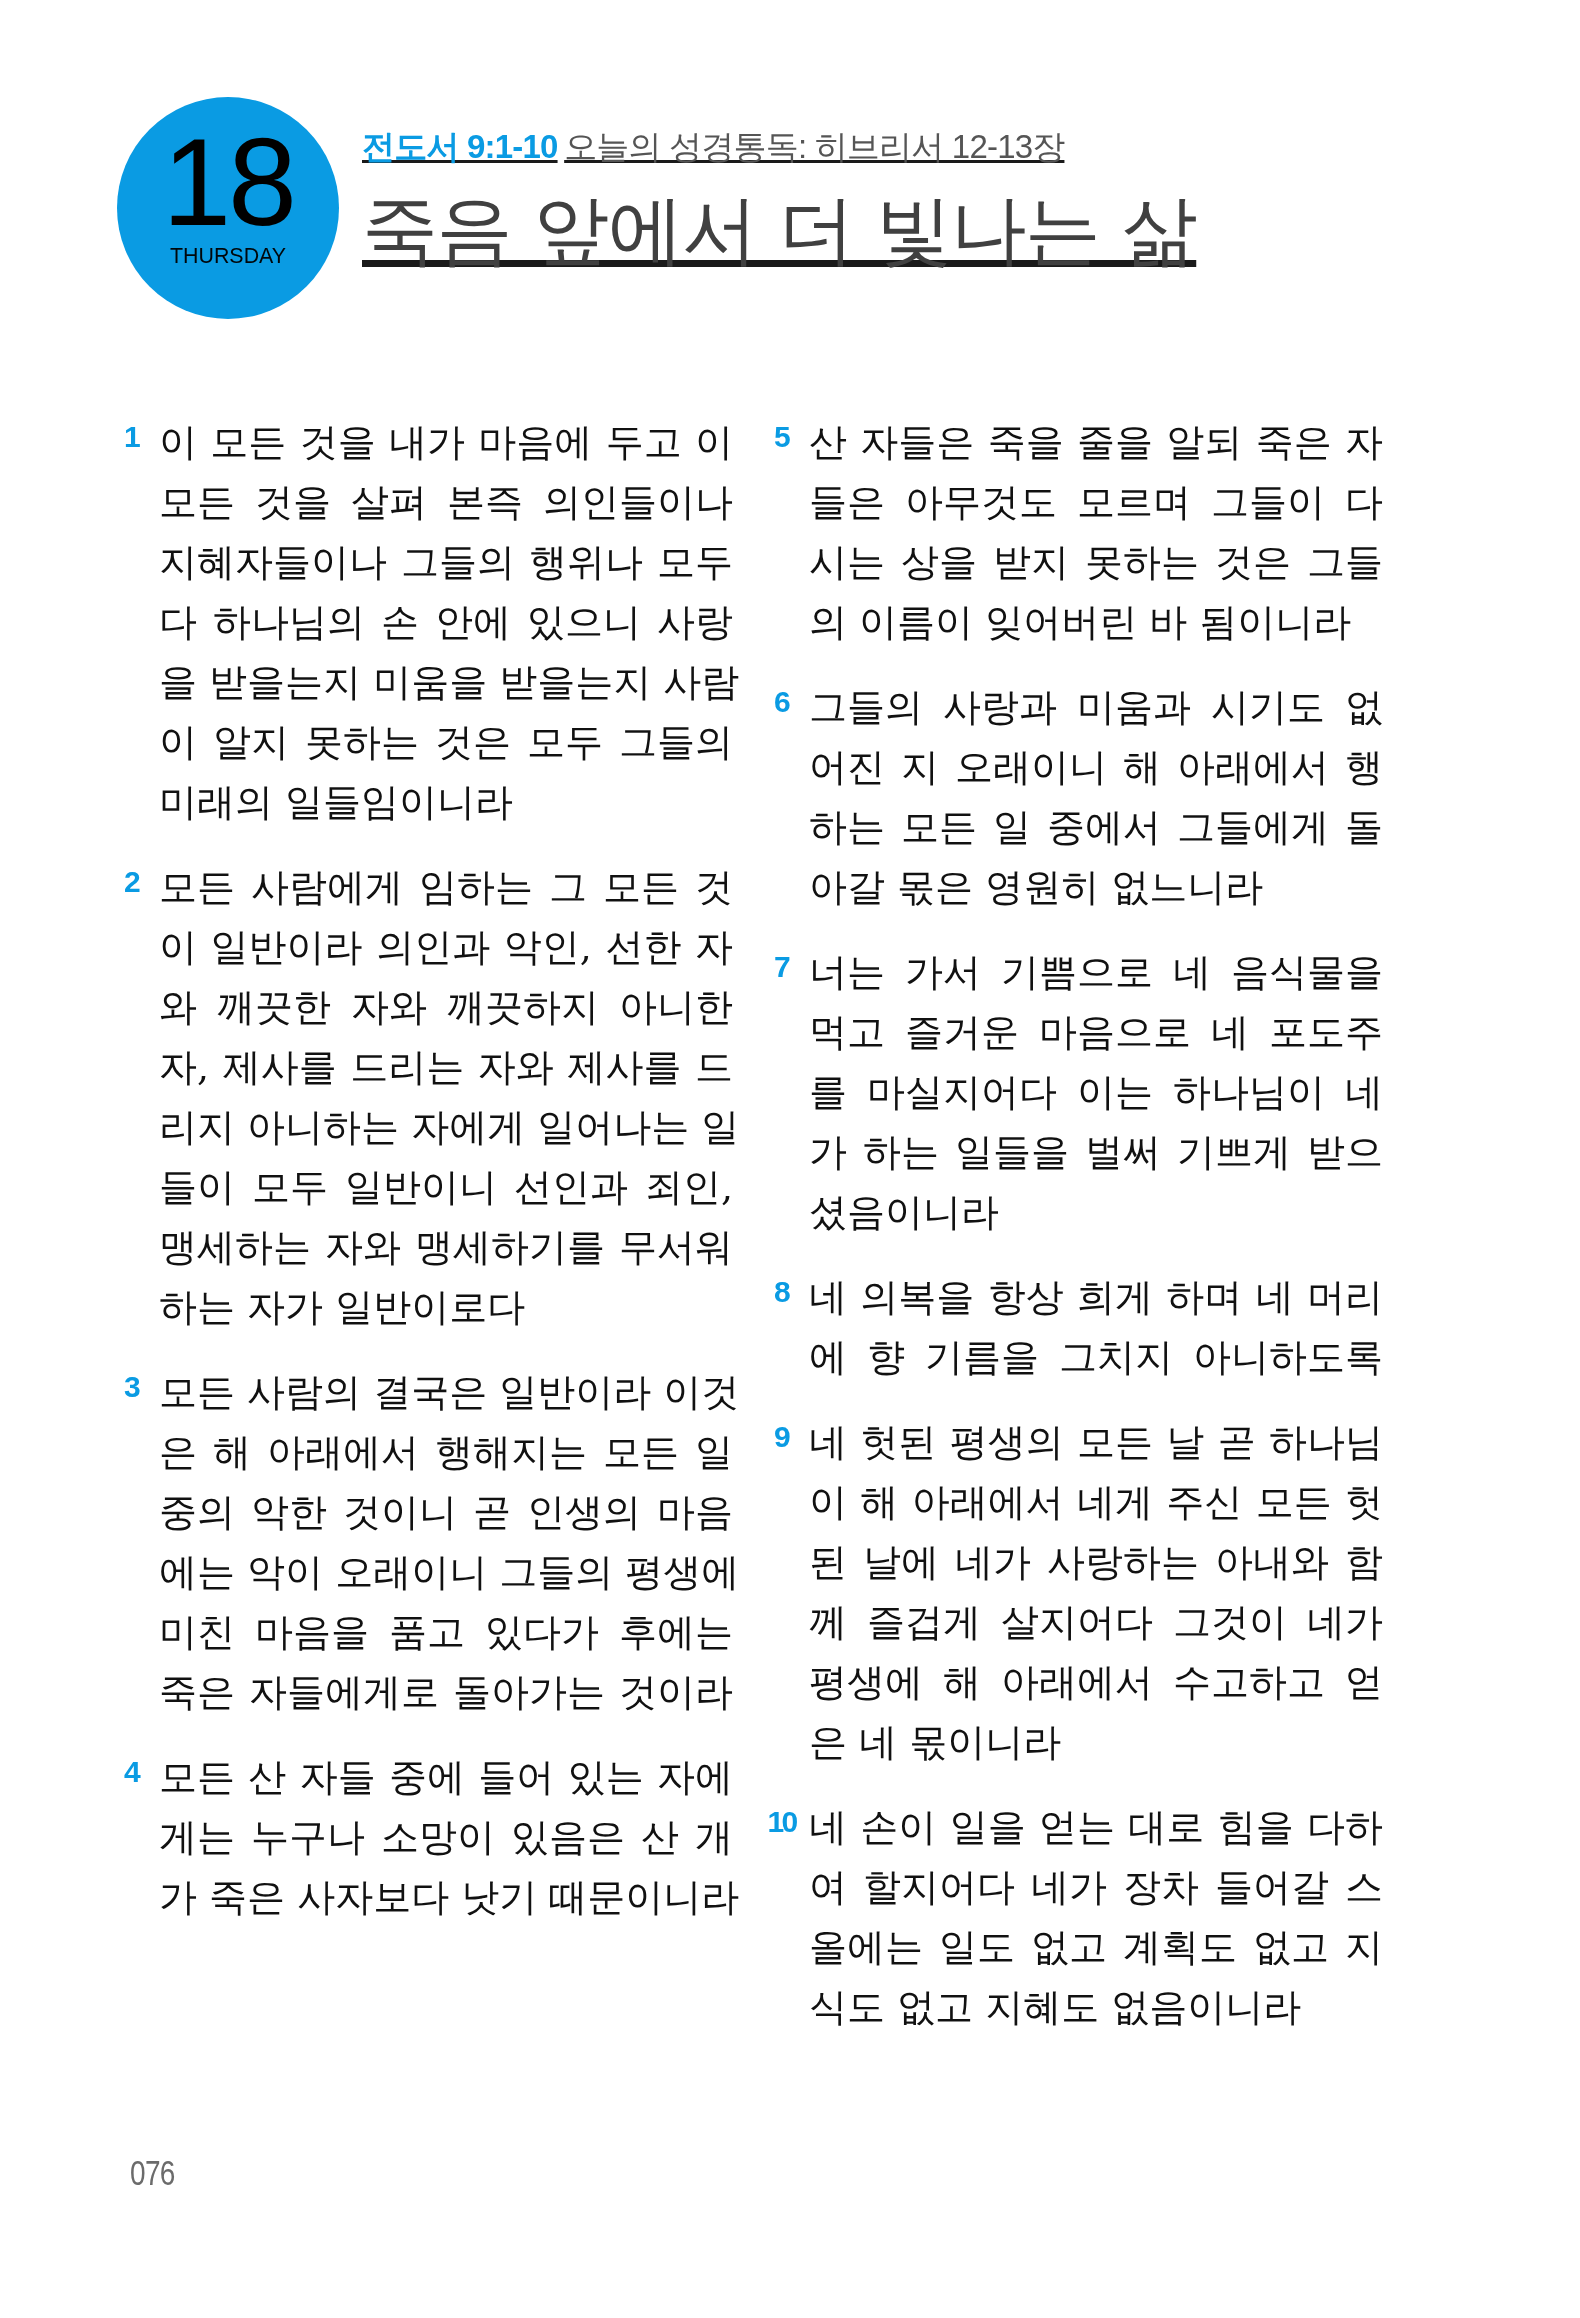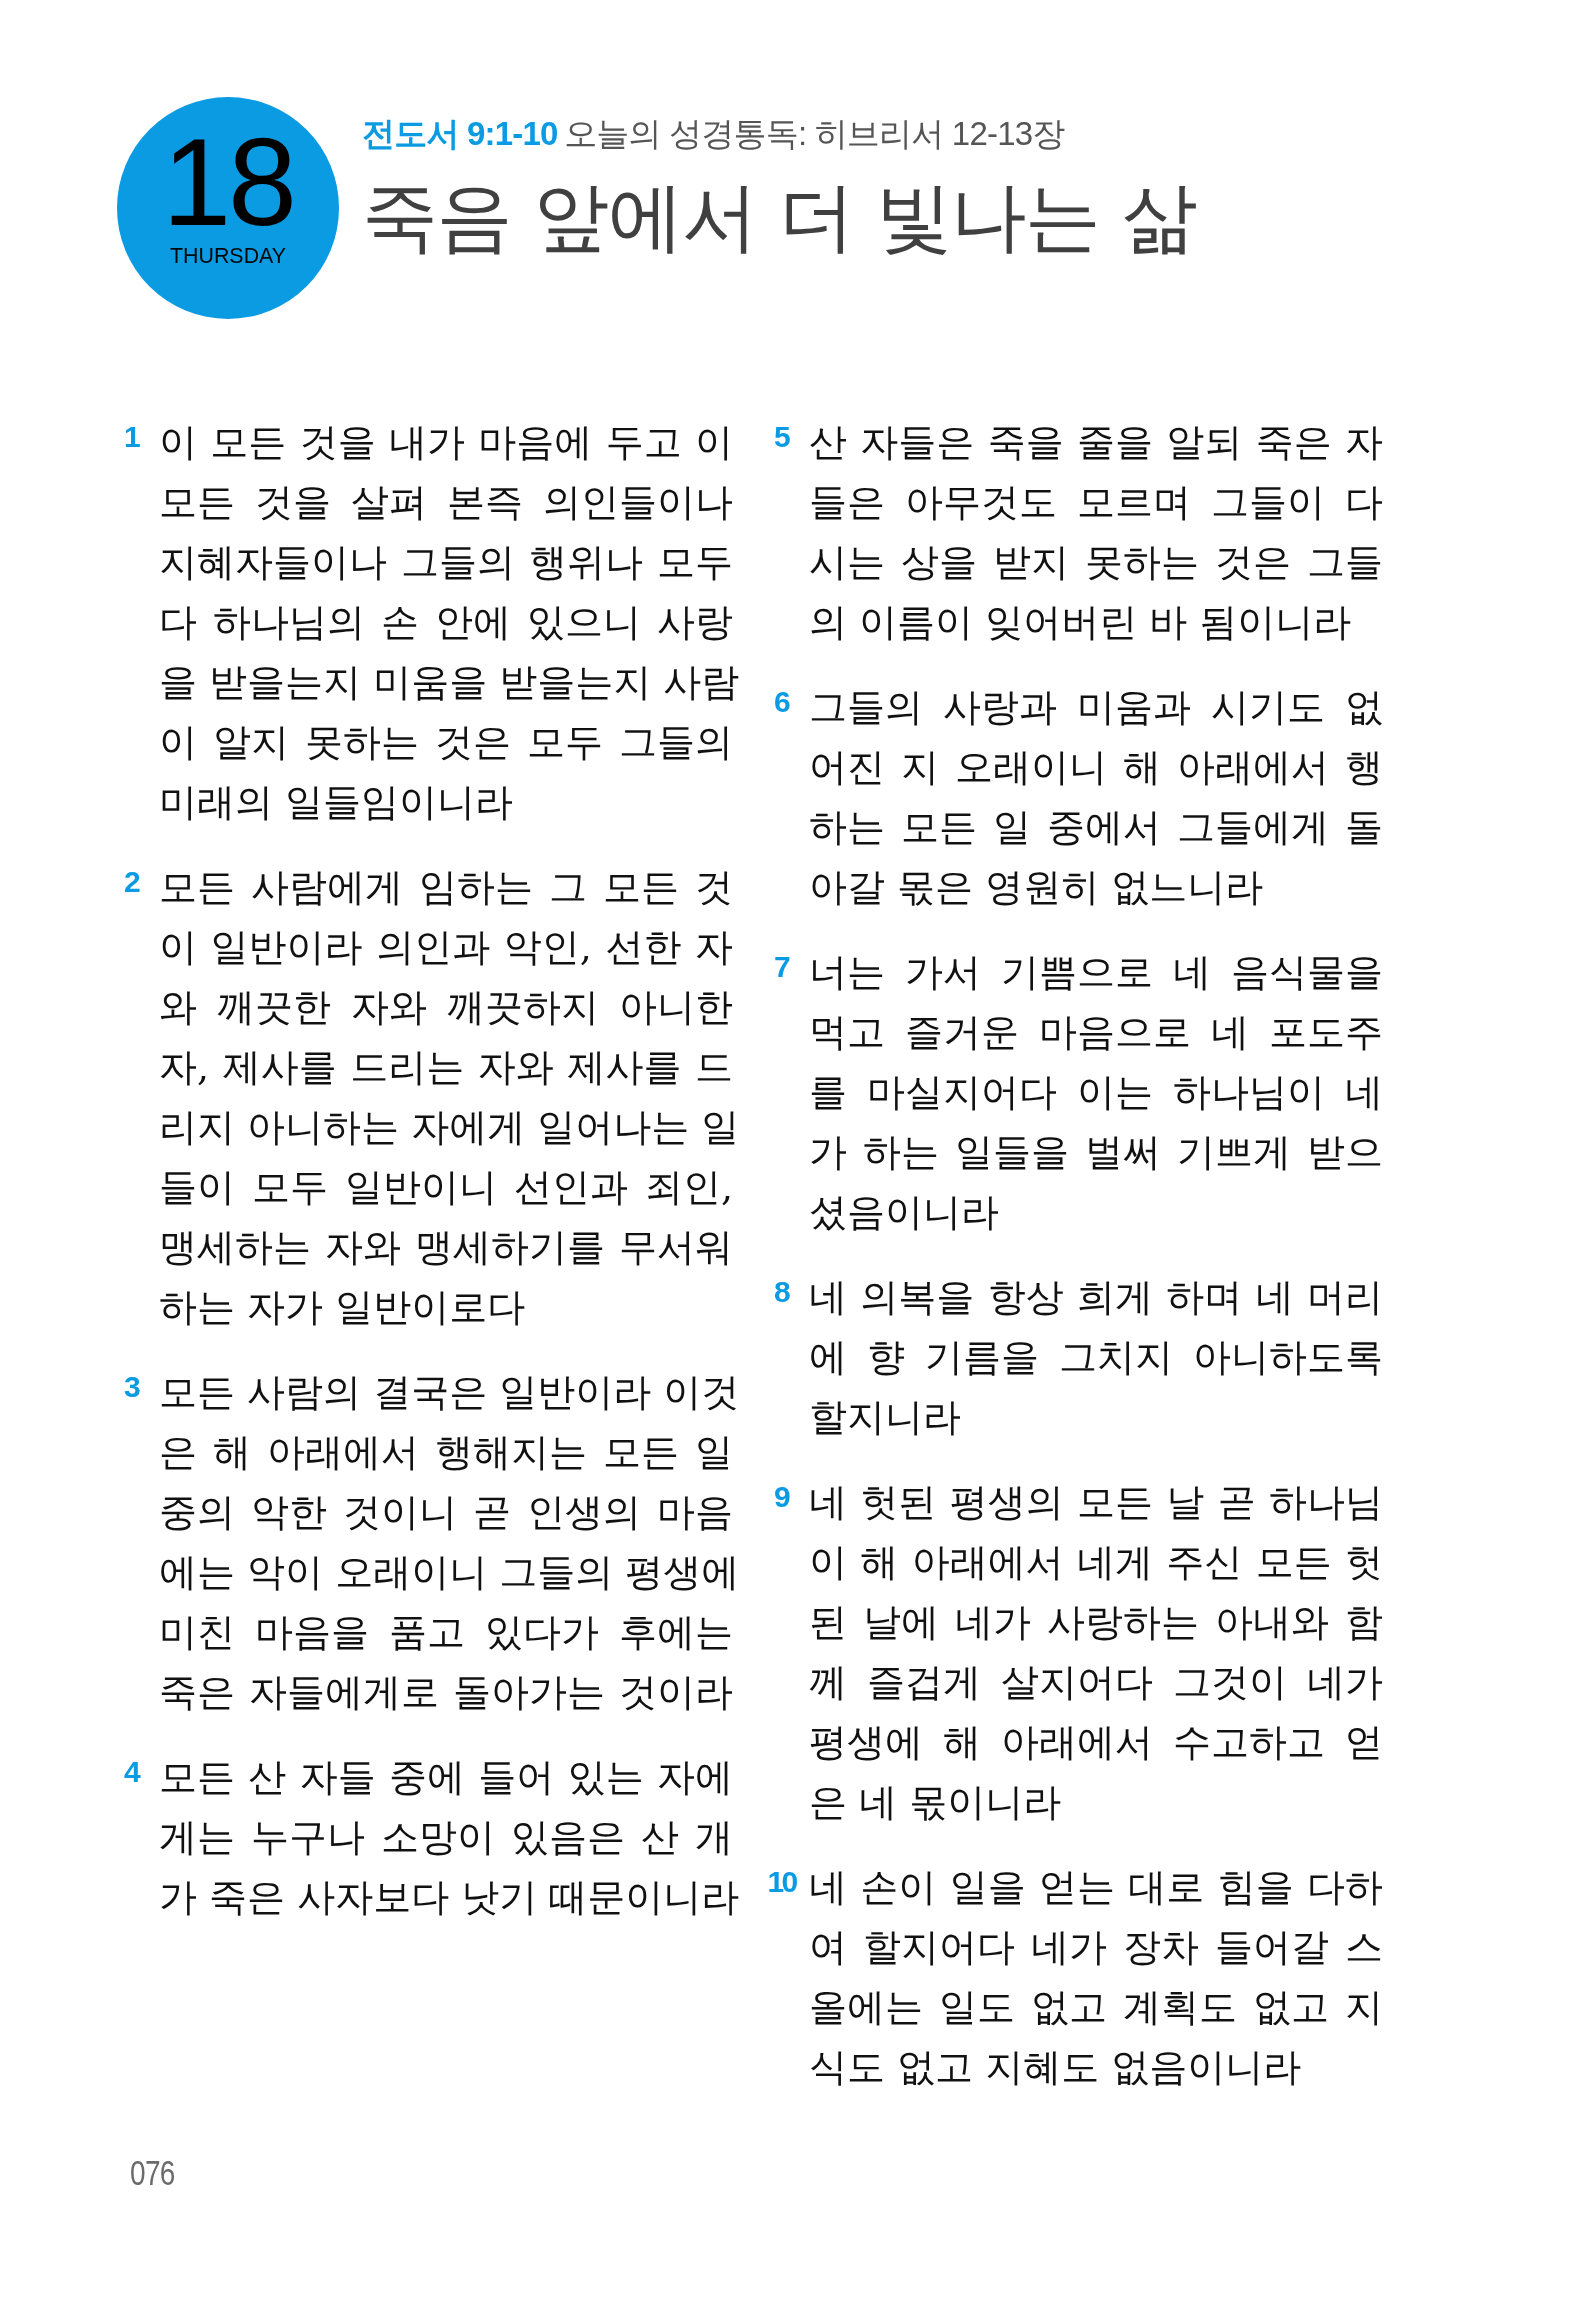--- a/index.html
+++ b/index.html
@@ -45,21 +45,22 @@
       font-family: "Liberation Sans", sans-serif;
       font-size: 21.4px;
       line-height: 25px;
       font-weight: 300;
       letter-spacing: 0px;
       opacity: 0.95;
     }
     .header-text {
       position: absolute;
       left: 362px;
-      top: 113px;
+      top: 126px;
+      text-decoration: underline;
     }
     .subtitle {
       font-family: "Liberation Sans", "DejaVu Sans", sans-serif;
       font-size: 33px;
       line-height: 41px;
       white-space: nowrap;
       font-weight: 700;
       letter-spacing: -0.8px;
     }
     .subtitle .passage {
@@ -207,21 +208,20 @@
     <span class="verse-line">너는 가서 기쁨으로 네 음식물을</span>
     <span class="verse-line">먹고 즐거운 마음으로 네 포도주</span>
     <span class="verse-line">를 마실지어다 이는 하나님이 네</span>
     <span class="verse-line">가 하는 일들을 벌써 기쁘게 받으</span>
     <span class="verse-line last">셨음이니라</span>
   </div>
   <div class="verse">
     <span class="verse-num">8</span>
     <span class="verse-line">네 의복을 항상 희게 하며 네 머리</span>
     <span class="verse-line">에 향 기름을 그치지 아니하도록</span>
-    <span class="verse-line last">할지니라</span>
   </div>
   <div class="verse">
     <span class="verse-num">9</span>
     <span class="verse-line">네 헛된 평생의 모든 날 곧 하나님</span>
     <span class="verse-line">이 해 아래에서 네게 주신 모든 헛</span>
     <span class="verse-line">된 날에 네가 사랑하는 아내와 함</span>
     <span class="verse-line">께 즐겁게 살지어다 그것이 네가</span>
     <span class="verse-line">평생에 해 아래에서 수고하고 얻</span>
     <span class="verse-line last">은 네 몫이니라</span>
   </div>

